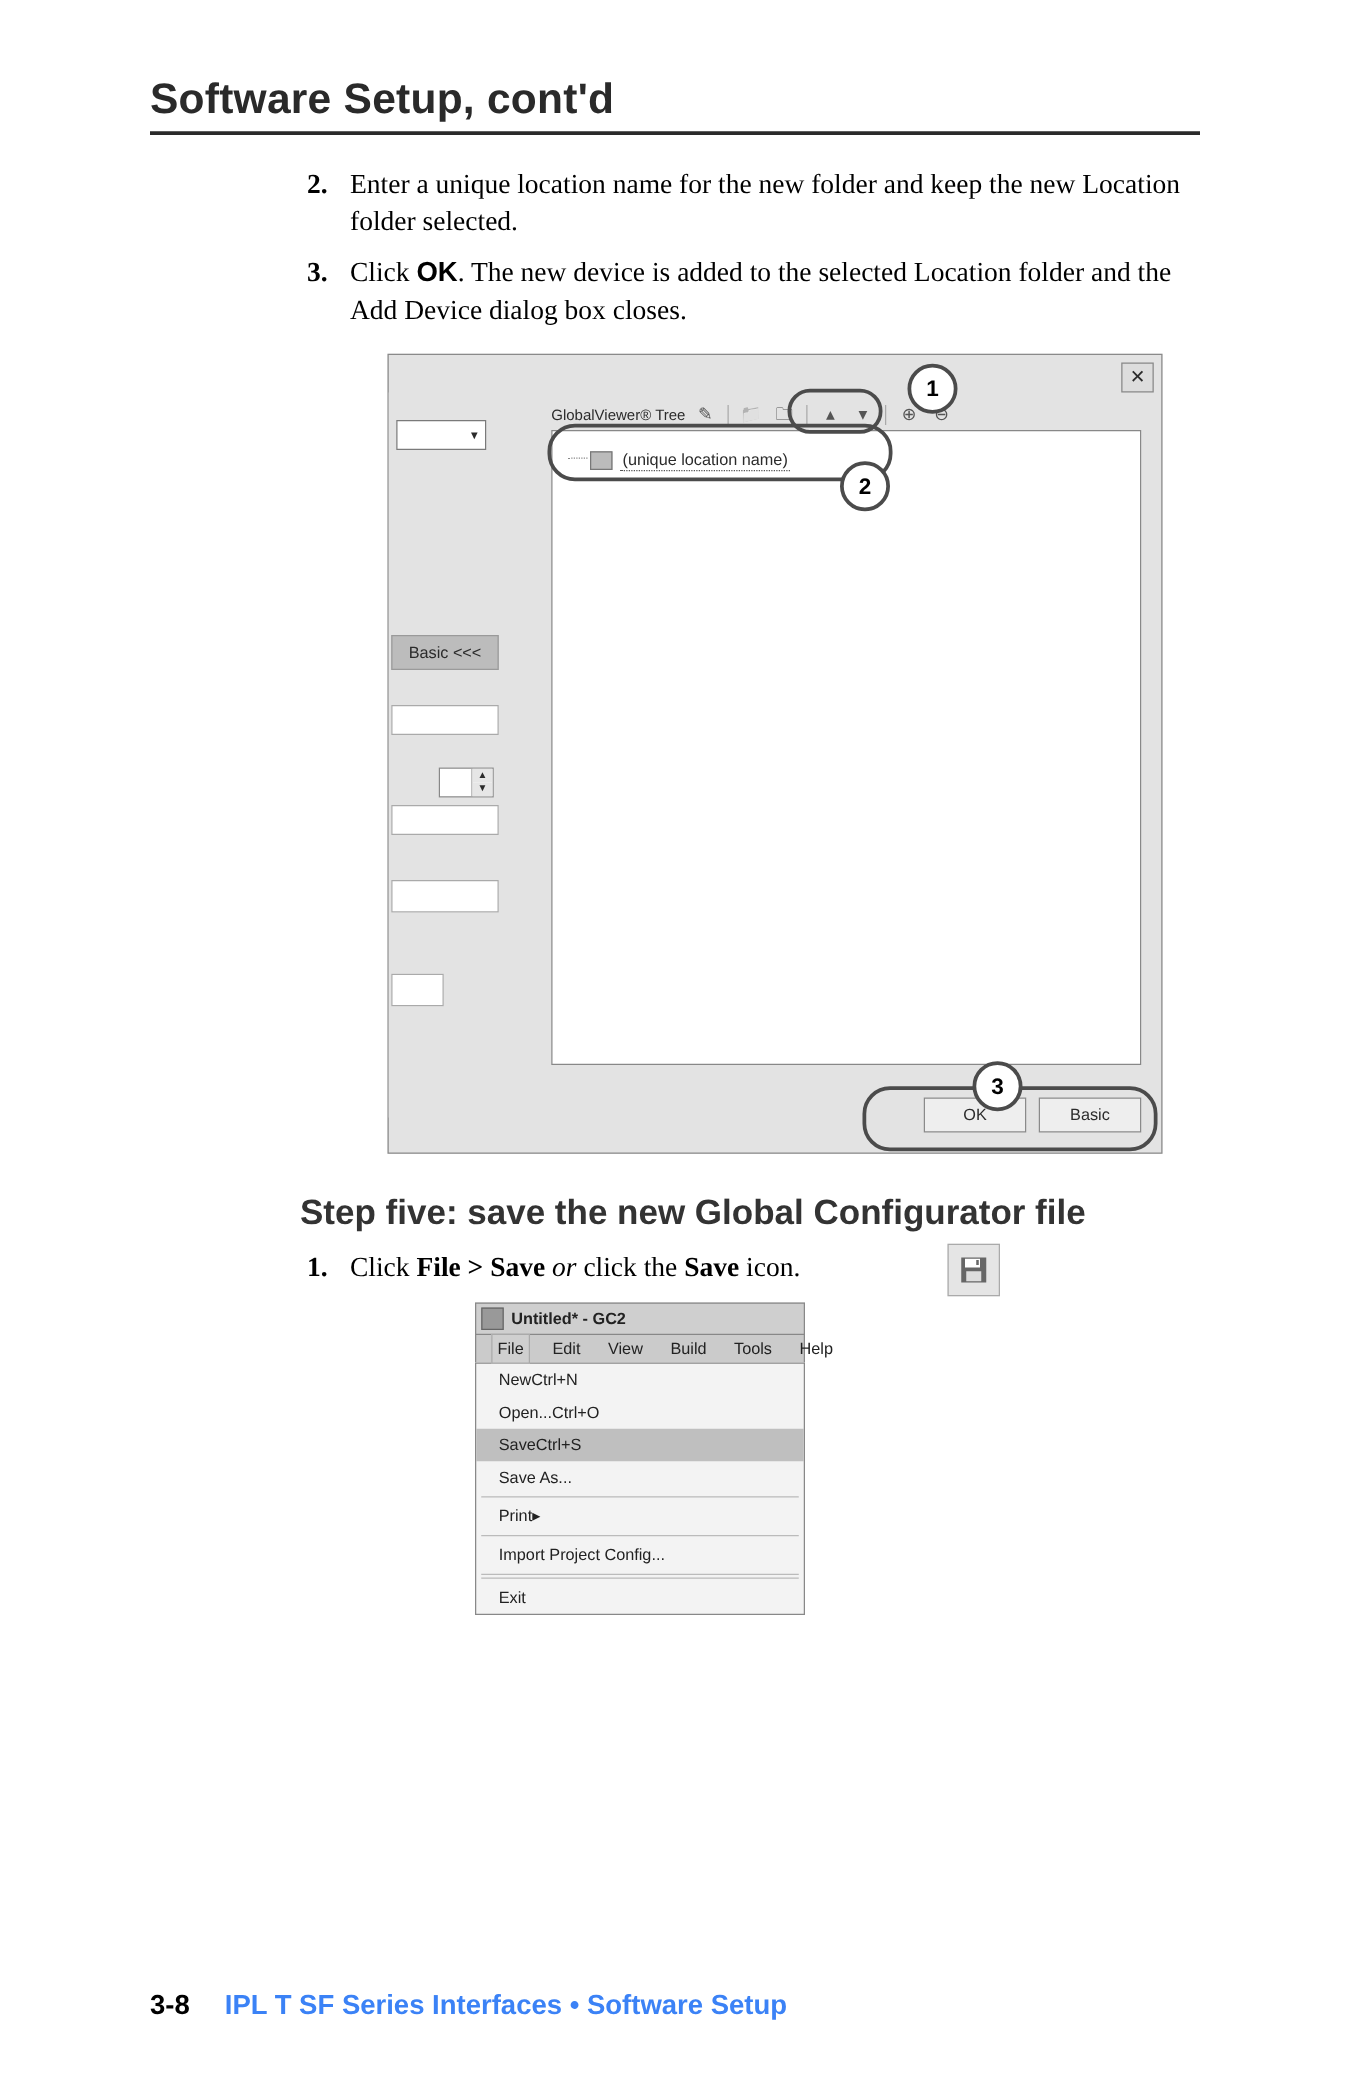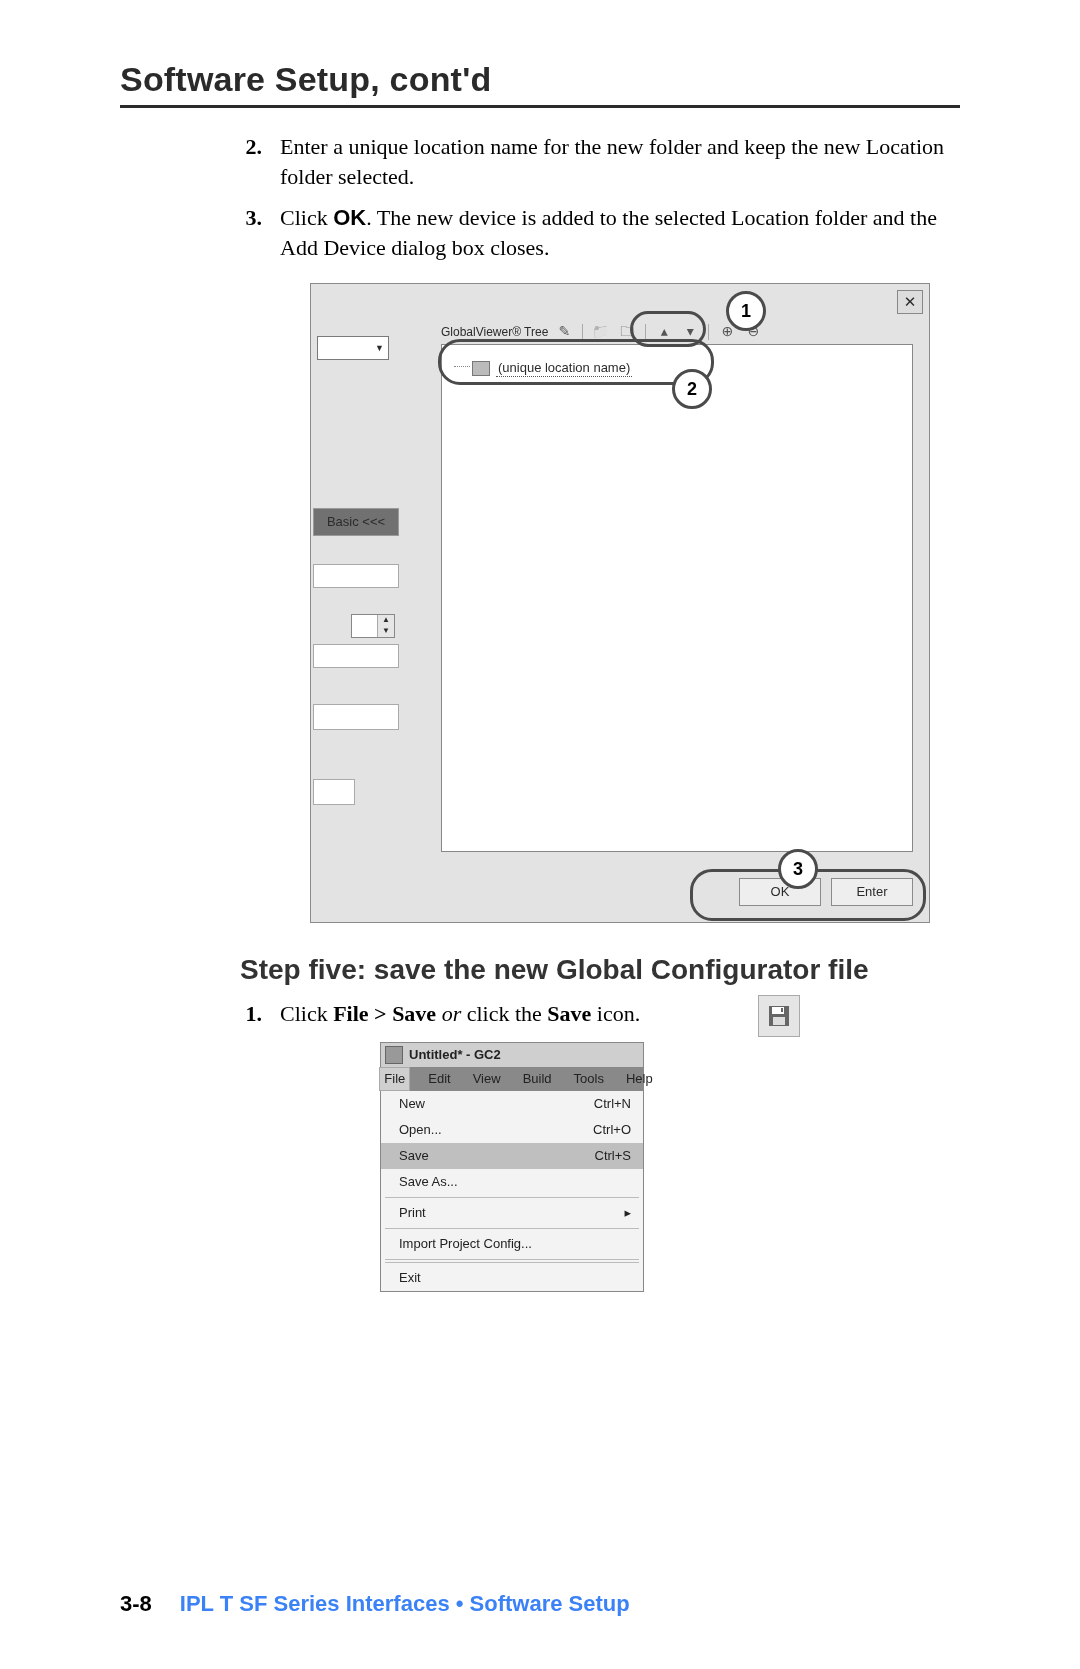--- a/index.html
+++ b/index.html
@@ -119,21 +119,21 @@
   .dialog .left-dd .caret {
     font-size: 9px;
     padding-right: 4px;
   }
   .dialog .basic-btn {
     position: absolute;
     top: 194px;
     left: 2px;
     width: 84px;
     height: 26px;
-    background: #ec4899;
+    background: #f9a8d4;
     border: 1px solid #9a9a9a;
     display: flex;
     align-items: center;
     justify-content: center;
     font-size: 13px;
   }
   .dialog .field1 {
     position: absolute;
     top: 250px;
     left: 2px;
@@ -315,43 +315,42 @@
     gap: 6px;
     font-weight: 700;
   }
   .menu-wrap .titlebar .appicon {
     width: 16px; height: 16px;
     background: #999;
     border: 1px solid #666;
   }
   .menu-wrap .menubar {
     height: 22px;
-    background: #f97316;
+    background: #5eead4;
     border-left: 1px solid #888;
     border-right: 1px solid #888;
     display: flex;
     align-items: center;
     gap: 14px;
     padding-left: 12px;
-    justify-content: center;
   }
   .menu-wrap .menubar .m {
     padding: 2px 4px;
   }
   .menu-wrap .menubar .m.active {
     background: #cfcfcf;
     border: 1px solid #aaa;
   }
   .menu-wrap .dropdown {
     background: #f3f3f3;
     border: 1px solid #888;
   }
   .menu-wrap .dropdown .row {
     display: flex;
-    justify-content: space-between;
+    justify-content: flex-start;
     align-items: center;
     padding: 3px 12px 3px 18px;
     height: 20px;
   }
   .menu-wrap .dropdown .sep {
     border-top: 1px solid #bbb;
     margin: 2px 4px;
   }
   .menu-wrap .dropdown .row.selected {
     background: #bfbfbf;
@@ -451,21 +450,21 @@
         </div>
 
         <div class="tree-panel">
           <div class="tree-node">
             <span class="folder"></span>
             <span class="txt">(unique location name)</span>
           </div>
         </div>
 
         <div class="ok-btn">OK</div>
-        <div class="cancel-btn">Enter</div>
+        <div class="cancel-btn">Basic</div>
       </div>
 
       <div class="callout-ring" style="left:320px; top:28px; width:70px; height:30px;"></div>
       <div class="callout" style="left:416px; top:8px;">1</div>
 
       <div class="callout-ring" style="left:128px; top:56px; width:270px; height:40px;"></div>
       <div class="callout" style="left:362px; top:86px;">2</div>
 
       <div class="callout-ring" style="left:380px; top:586px; width:230px; height:46px;"></div>
       <div class="callout" style="left:468px; top:566px;">3</div>

